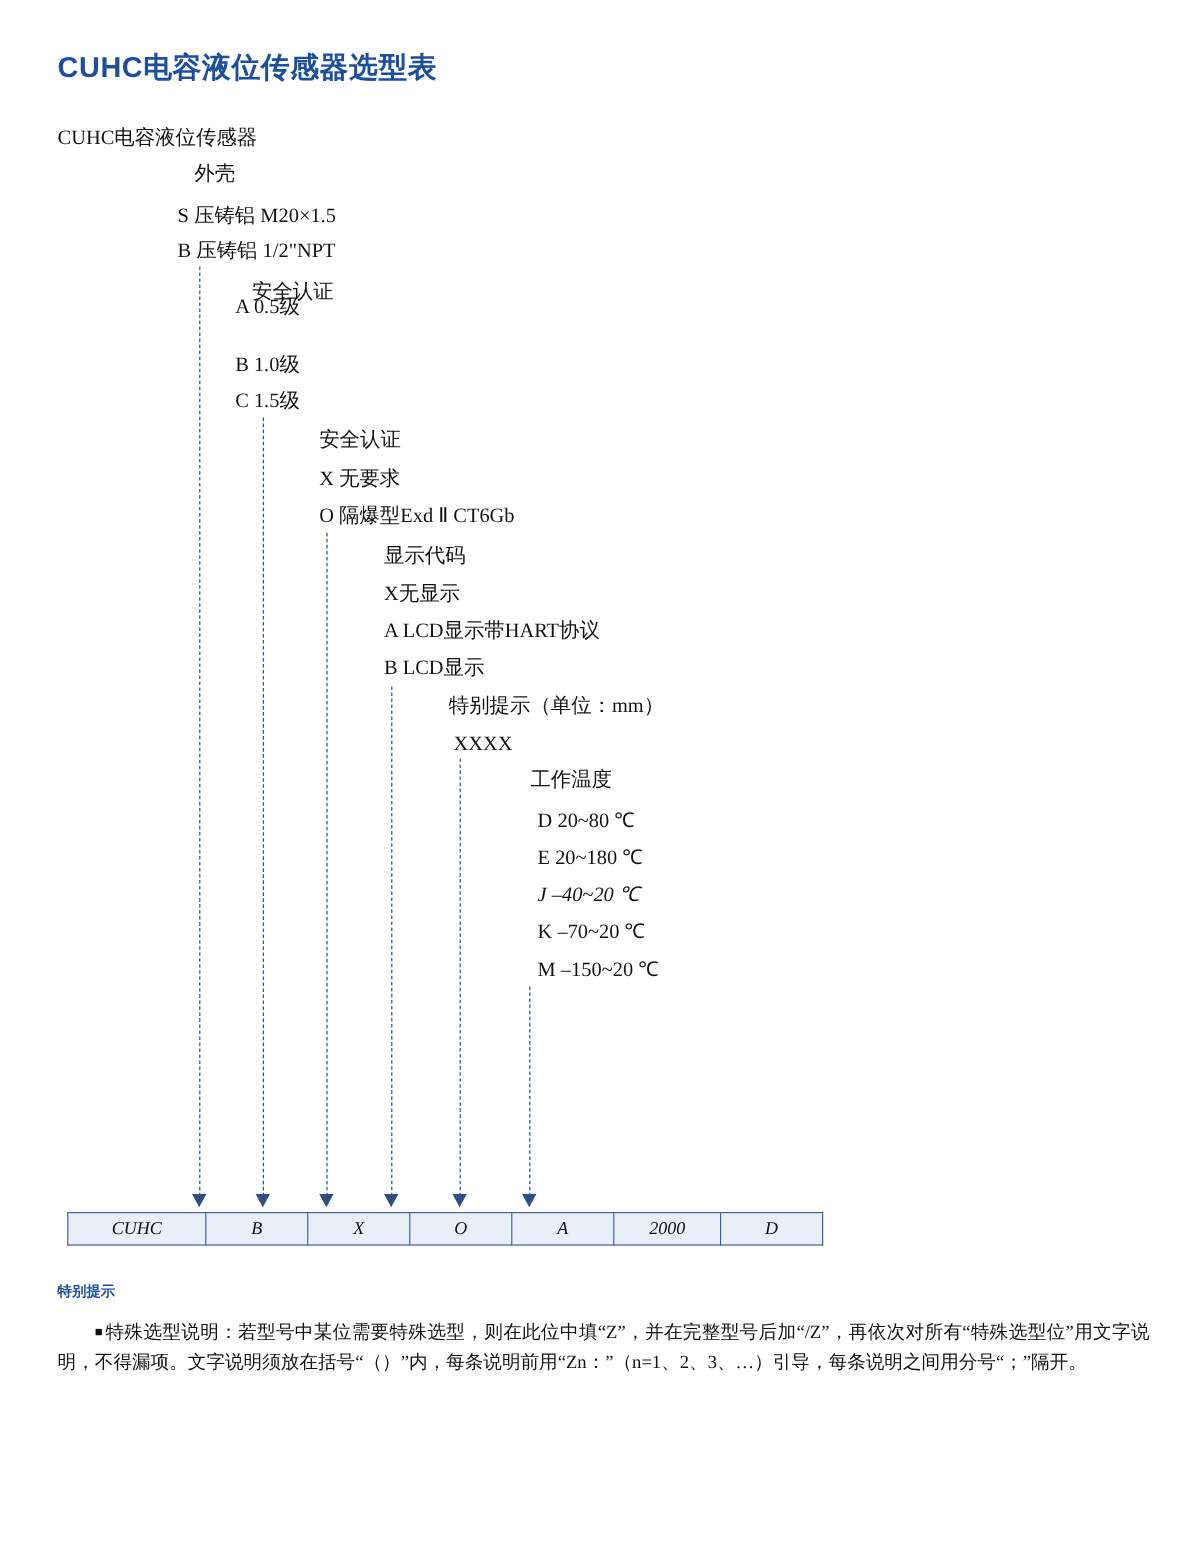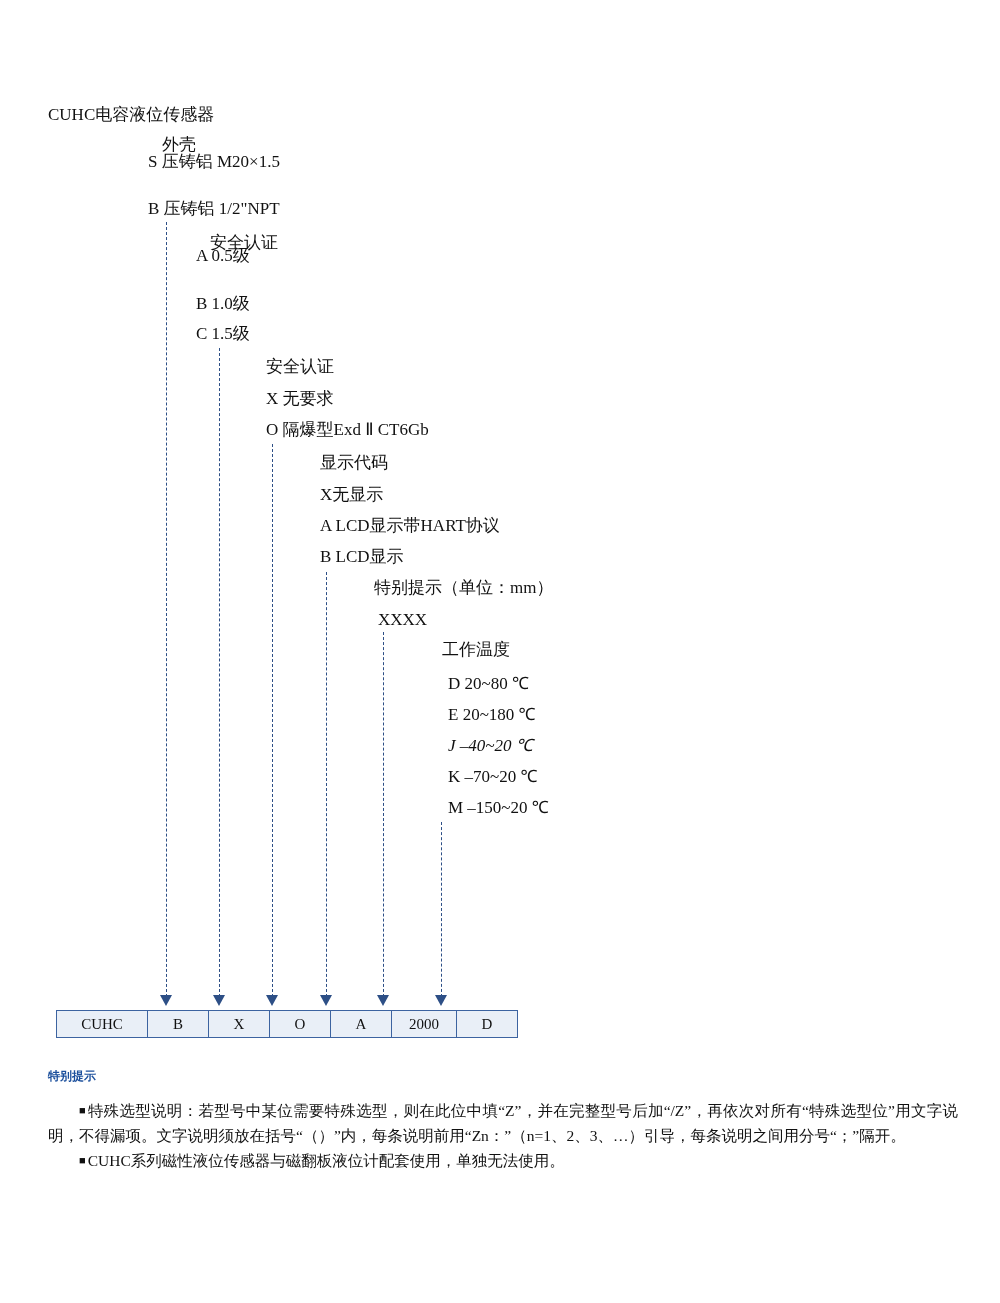--- a/index.html
+++ b/index.html
@@ -72,22 +72,23 @@
     top: 1010px;
     border-collapse: collapse;
     font-family: "Liberation Serif", serif;
     font-size: 15px;
   }
   .code-table td {
     border: 1px solid #3c63a0;
     background: #e9eff7;
     text-align: center;
     height: 24px;
-    padding: 1px 4px;
+    padding: 1px 16px;
     color: #111;
+    font-style: italic;
   }
   .code-table td.c0 { width: 82px; }
   .code-table td.c1,
   .code-table td.c2,
   .code-table td.c3,
   .code-table td.c4,
   .code-table td.c6 { width: 52px; }
   .code-table td.c5 { width: 56px; }
   
   .notes-title {
@@ -120,27 +121,28 @@
     font-size: 11px;
     vertical-align: 2px;
     margin-right: 2px;
   }
 </style>
 </head>
 <body>
 
 <div class="page">
 
+  <div class="doc-title">CUHC电容液位传感器选型表</div>
 
   <div class="tree">
 
     <div class="node head" style="left:48px; top:105px;">CUHC电容液位传感器</div>
 
     <div class="node head" style="left:162px; top:135px;">外壳</div>
-    <div class="node" style="left:148px; top:152px;">S  压铸铝 M20×1.5</div>
+    <div class="node" style="left:148px; top:170px;">S  压铸铝 M20×1.5</div>
     <div class="node" style="left:148px; top:199px;">B  压铸铝 1/2"NPT</div>
 
     <div class="node head" style="left:210px; top:233px;">安全认证</div>
     <div class="node" style="left:196px; top:246px;">A  0.5级</div>
     <div class="node" style="left:196px; top:294px;">B  1.0级</div>
     <div class="node" style="left:196px; top:324px;">C  1.5级</div>
 
     <div class="node head" style="left:266px; top:357px;">安全认证</div>
     <div class="node" style="left:266px; top:389px;">X  无要求</div>
     <div class="node" style="left:266px; top:420px;">O  隔爆型Exd Ⅱ CT6Gb</div>
@@ -191,16 +193,15 @@
       <td class="c5">2000</td>
       <td class="c6">D</td>
     </tr>
   </tbody>
     </table>
 
   <div class="notes-title">特别提示</div>
 
   <div class="notes">
     <p class="indent"><span class="bullet">■</span><span>特殊选型说明：若型号中某位需要特殊选型，则在此位中填“Z”，并在完整型号后加“/Z”，再依次对所有“特殊选型位”用文字说明，不得漏项。文字说明须放在括号“（）”内，每条说明前用“Zn：”（n=1、2、3、…）引导，每条说明之间用分号“；”隔开。</span></p>
-    <p class="indent"><span class="bullet">■</span><span>CUHC系列磁性液位传感器与磁翻板液位计配套使用，单独无法使用。</span></p>
   </div>
 
 </div>
 
 </body></html>

